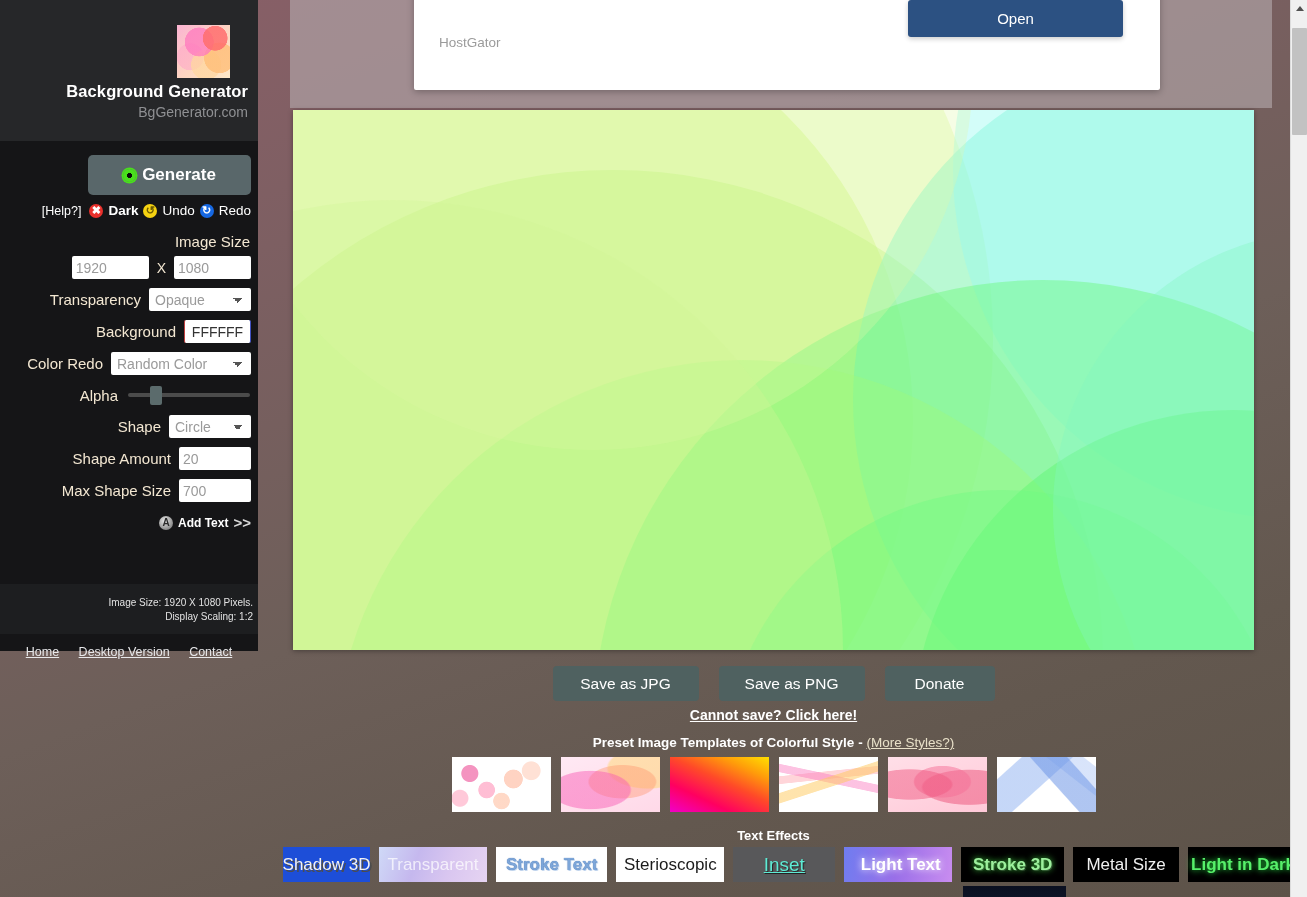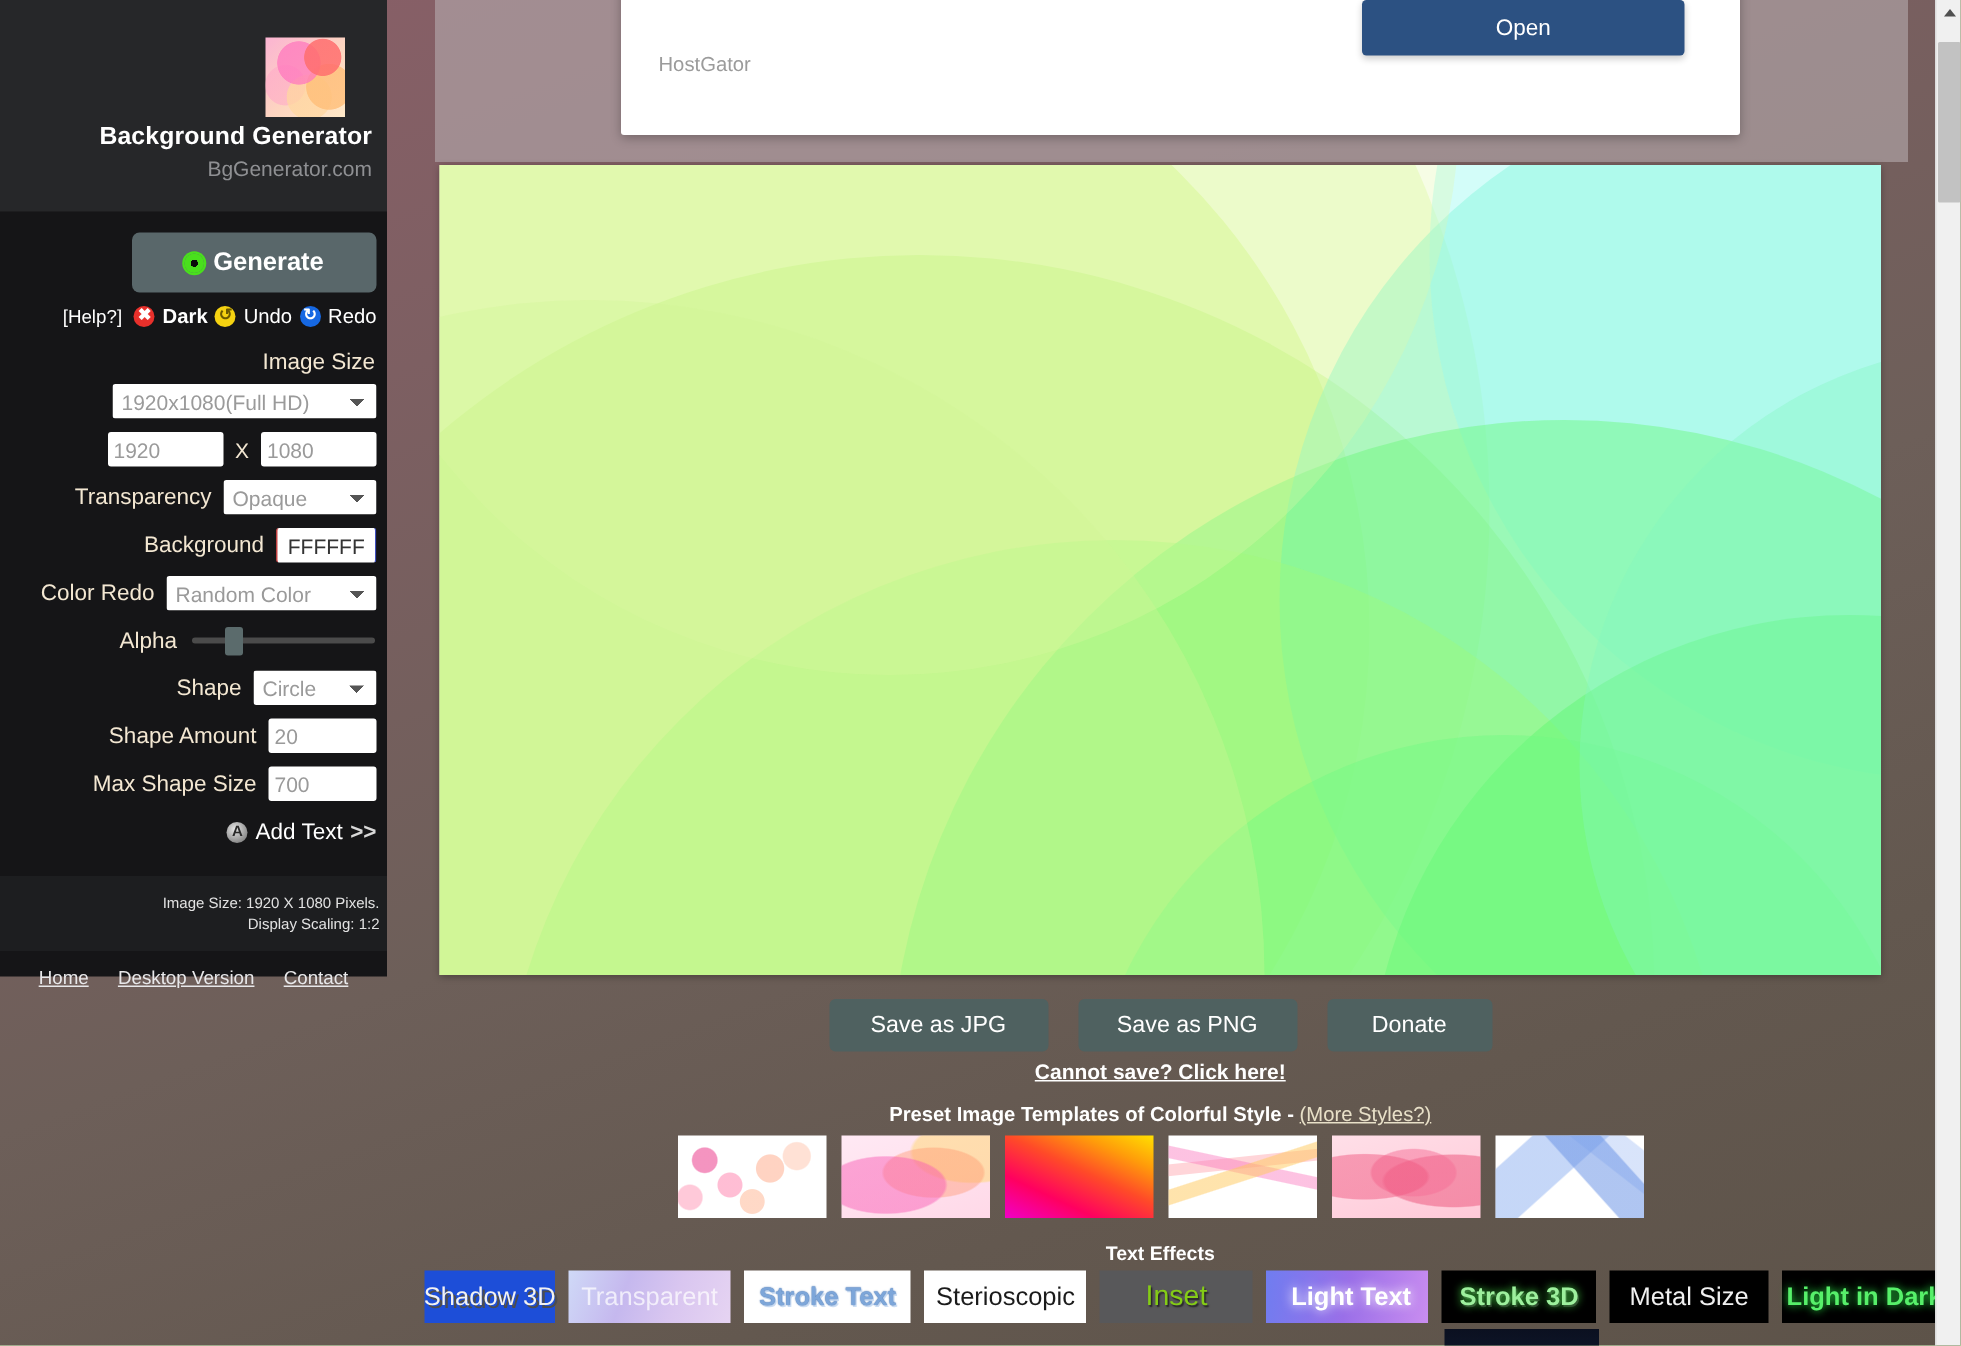--- a/index.html
+++ b/index.html
@@ -134,21 +134,21 @@
   .slider .thumb {
     position: absolute; left: 22px; top: 2px;
     width: 12px; height: 19px;
     background: #5b6b6c; border-radius: 2px;
   }
 
   .addtext-row {
     display: flex; align-items: center; justify-content: flex-end;
     gap: 5px; padding-right: 7px; margin-top: 12px;
   }
-  .addtext-row .txt { font-size: 15px; font-weight: normal; color: #fff; }
+  .addtext-row .txt { font-size: 12px; font-weight: bold; color: #fff; }
   .addtext-row .arrows { font-size: 15px; font-weight: bold; color: #d8d8d8; }
   .aicon {
     width: 14px; height: 14px; border-radius: 50%;
     background: radial-gradient(circle at 40% 35%, #e8e8e8, #8d8d8d 70%);
     color: #2a2a2a; font-size: 10px; font-weight: bold;
     display: inline-flex; align-items: center; justify-content: center;
     line-height: 1; flex: none;
   }
 
   .meta-band {
@@ -291,21 +291,21 @@
     height: 35px; display: flex; align-items: center; justify-content: center;
     font-size: 17px; cursor: pointer; white-space: nowrap; padding: 0 10px;
   }
   .fx-shadow3d { background: #1d4ed8; color: #f2f2f2; text-shadow: 2px 2px 0 #4d4d4d; font-weight: normal; width: 87px; }
   .fx-transparent {
     background: linear-gradient(110deg, #cfd9f7 0%, #c5b8ee 35%, #d9c6f0 65%, #e6d4f2 100%);
     color: rgba(255,255,255,.72); width: 108px;
   }
   .fx-stroketext { background: #fff; color: #7da6d9; font-weight: bold; text-shadow: 0 0 1px #2a5b9e, 1px 1px 0 #cfe0f5; width: 112px; }
   .fx-sterioscopic { background: #fff; color: #1b1b1b; width: 108px; }
-  .fx-inset { background: #58585a; color: #84cc16; width: 104px; text-shadow: 1px 1px 1px rgba(0,0,0,.6); font-size: 19px; }
+  .fx-inset { background: #58585a; color: #5eead4; width: 104px; text-shadow: 1px 1px 1px rgba(0,0,0,.6); font-size: 19px; text-decoration: underline; }
   .fx-lighttext {
     background: linear-gradient(100deg, #6f7df0 0%, #9a6fe8 50%, #c98df0 100%);
     color: #fff; font-weight: bold; text-shadow: 0 0 7px #fff; width: 110px; padding-left: 15px;
   }
   .fx-stroke3d { background: #000; color: #9df09d; font-weight: bold; text-shadow: 0 0 6px #4df04d, 1px 1px 0 #2a2a2a; width: 105px; }
   .fx-metaltext { background: #000; color: #f0f0f0; width: 108px; }
   .fx-lightindark { background: #000; color: #57f06a; font-weight: bold; text-shadow: 0 0 6px #2df04a; width: 110px; }
 
   .fx-row2 {
     position: absolute; left: 283px; top: 886px; width: 1015px;
@@ -359,25 +359,20 @@
     <span class="icn icn-undo">↺</span>
     <a href="#">Undo</a>
     <span class="icn icn-redo">↻</span>
     <a href="#">Redo</a>
   </div>
 
   <div class="form-area">
 
     <div class="sec-title">Image Size</div>
 
-    <div class="frow">
-      <select class="fselect sel-size">
-        <option>1920x1080(Full HD)</option>
-      </select>
-    </div>
 
     <div class="frow">
       <input class="finput in-dim" value="1920" style="">
       <span class="xsep">X</span>
       <input class="finput in-dim" value="1080" style="">
     </div>
 
     <div class="frow">
       <span class="flabel">Transparency</span>
       <select class="fselect sel-transp">

